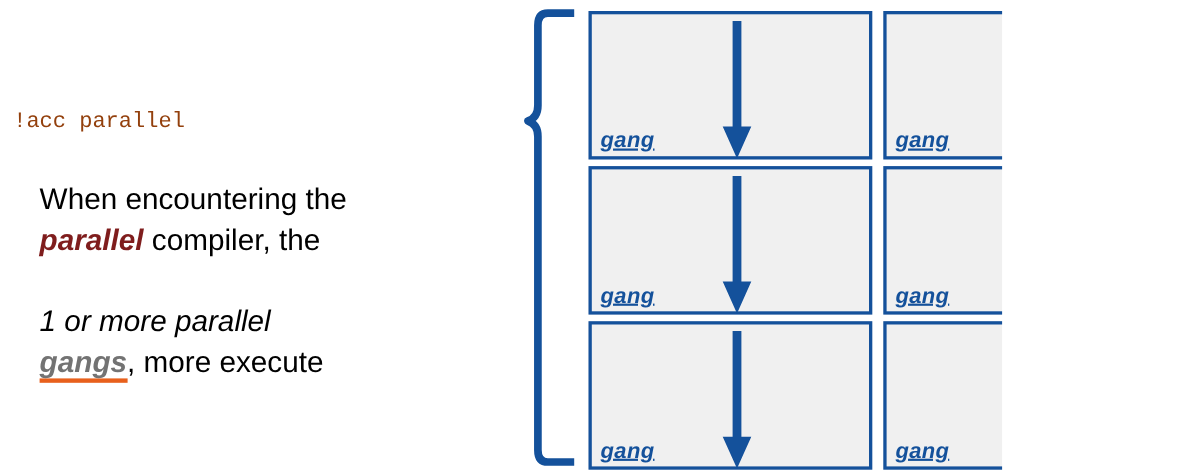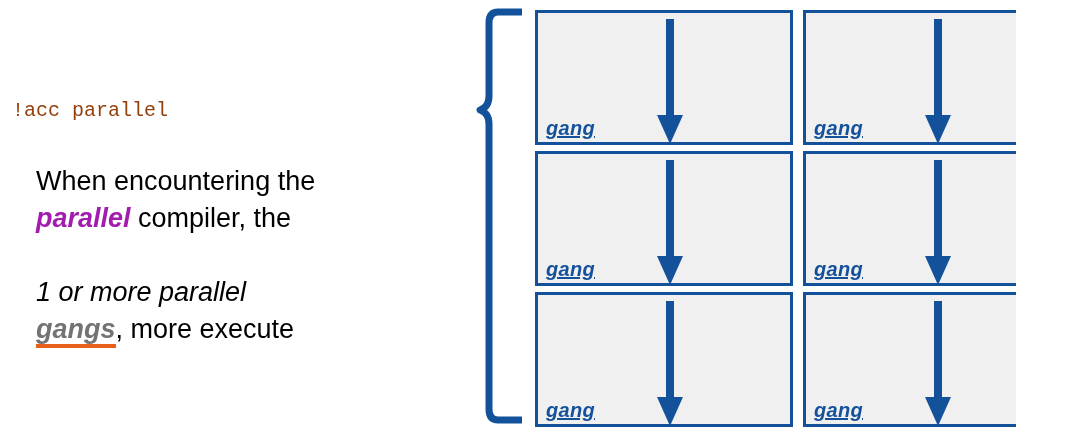--- a/index.html
+++ b/index.html
@@ -3,21 +3,21 @@
 <meta charset="utf-8">
 <title>OpenACC parallel gangs</title>
 <style>
   html, body {
     margin: 0;
     padding: 0;
     background: #ffffff;
   }
   #slide {
     position: relative;
-    width: 1016px;
+    width: 911px;
     height: 432px;
     background: #ffffff;
     overflow: hidden;
     font-family: "Liberation Sans", sans-serif;
   }
 
   
   #directive-code {
     position: absolute;
     left: 12px;
@@ -35,21 +35,21 @@
     left: 36px;
     top: 163px;
     width: 404px;
     text-align: left;
     font-family: "Liberation Sans", sans-serif;
     font-size: 27px;
     line-height: 37px;
     color: #000000;
   }
   #description .kw {
-    color: #a21caf;
+    color: #7f1d1d;
     font-weight: bold;
     font-style: italic;
   }
   #description .em {
     font-style: italic;
     color: #000000;
   }
   #description .kw-underline {
     color: #737373;
     font-weight: bold;

